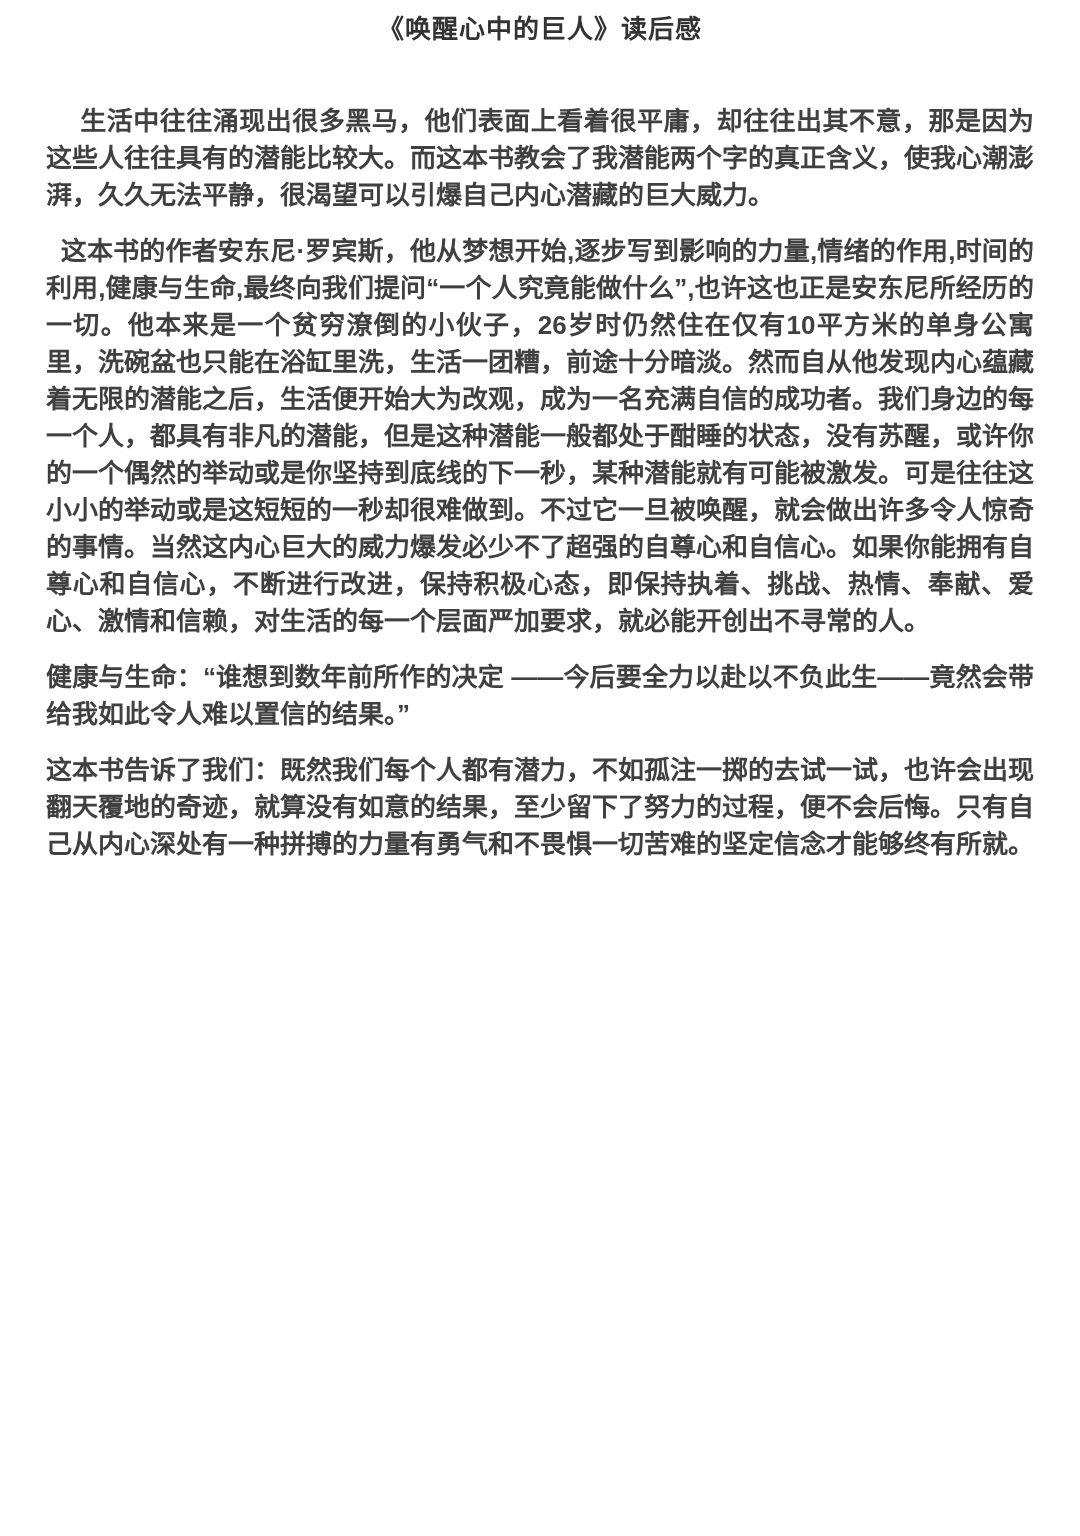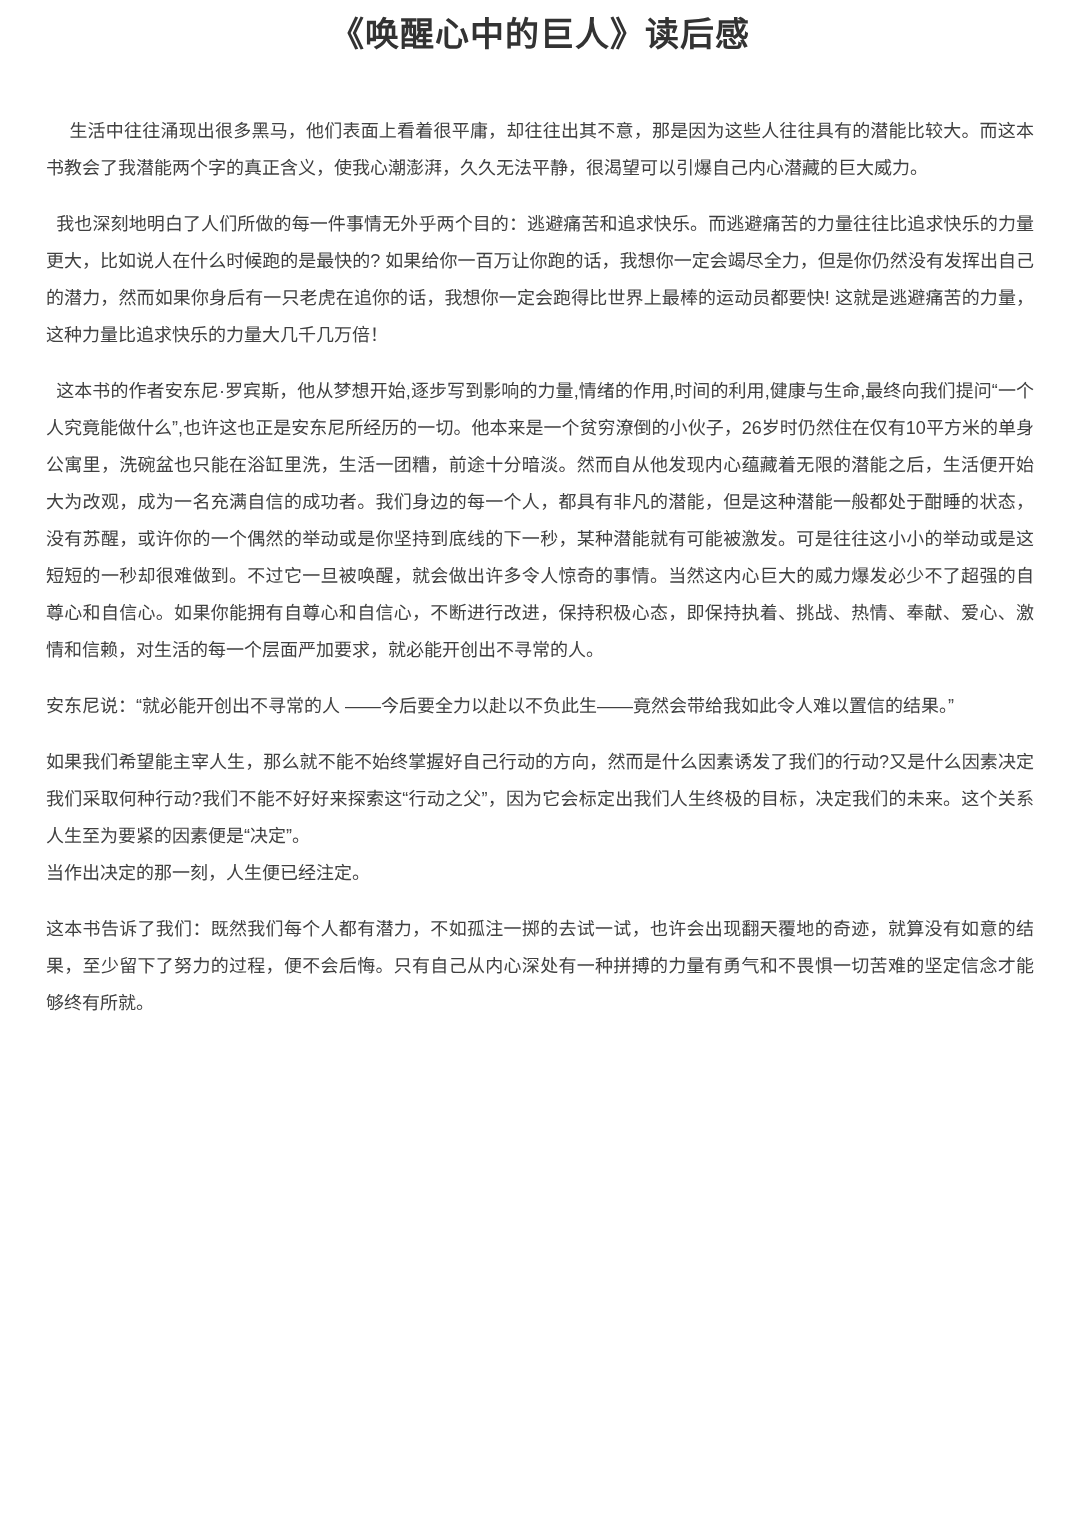--- a/index.html
+++ b/index.html
@@ -12,47 +12,44 @@
     width: 1080px;
     min-height: 1536px;
     margin: 0 auto;
     background: var(--bg, #ffffff);
     padding: 14px 46px 10px 46px;
     font-family: "Liberation Sans", "DejaVu Sans", sans-serif;
     color: var(--text, #404040);
   }
   .doc-title {
     margin: 0 0 58px 0;
-    font-size: 34px;
+    font-size: 26px;
     line-height: 1.2;
     font-weight: 700;
     text-align: center;
     letter-spacing: 1px;
     color: var(--title, #333333);
   }
   .para {
     margin: 0 0 19px 0;
-    font-size: 18px;
+    font-size: 26px;
     line-height: 37px;
     text-align: justify;
     white-space: pre-wrap;
     word-break: break-all;
     overflow-wrap: anywhere;
-    font-weight: 400;
+    font-weight: 700;
   }
   .para:last-child {
     margin-bottom: 0;
   }
 </style>
 </head>
 <body>
 
 <main class="doc">
   <h1 class="doc-title">《唤醒心中的巨人》读后感</h1>
 
   <p class="para">　 生活中往往涌现出很多黑马，他们表面上看着很平庸，却往往出其不意，那是因为这些人往往具有的潜能比较大。而这本书教会了我潜能两个字的真正含义，使我心潮澎湃，久久无法平静，很渴望可以引爆自己内心潜藏的巨大威力。</p>
-  <p class="para">  我也深刻地明白了人们所做的每一件事情无外乎两个目的：逃避痛苦和追求快乐。而逃避痛苦的力量往往比追求快乐的力量更大，比如说人在什么时候跑的是最快的? 如果给你一百万让你跑的话，我想你一定会竭尽全力，但是你仍然没有发挥出自己的潜力，然而如果你身后有一只老虎在追你的话，我想你一定会跑得比世界上最棒的运动员都要快! 这就是逃避痛苦的力量，这种力量比追求快乐的力量大几千几万倍！</p>
   <p class="para">  这本书的作者安东尼·罗宾斯，他从梦想开始,逐步写到影响的力量,情绪的作用,时间的利用,健康与生命,最终向我们提问“一个人究竟能做什么”,也许这也正是安东尼所经历的一切。他本来是一个贫穷潦倒的小伙子，26岁时仍然住在仅有10平方米的单身公寓里，洗碗盆也只能在浴缸里洗，生活一团糟，前途十分暗淡。然而自从他发现内心蕴藏着无限的潜能之后，生活便开始大为改观，成为一名充满自信的成功者。我们身边的每一个人，都具有非凡的潜能，但是这种潜能一般都处于酣睡的状态，没有苏醒，或许你的一个偶然的举动或是你坚持到底线的下一秒，某种潜能就有可能被激发。可是往往这小小的举动或是这短短的一秒却很难做到。不过它一旦被唤醒，就会做出许多令人惊奇的事情。当然这内心巨大的威力爆发必少不了超强的自尊心和自信心。如果你能拥有自尊心和自信心，不断进行改进，保持积极心态，即保持执着、挑战、热情、奉献、爱心、激情和信赖，对生活的每一个层面严加要求，就必能开创出不寻常的人。</p>
-  <p class="para">安东尼说：“就必能开创出不寻常的人 ——今后要全力以赴以不负此生——竟然会带给我如此令人难以置信的结果。”</p>
-  <p class="para">如果我们希望能主宰人生，那么就不能不始终掌握好自己行动的方向，然而是什么因素诱发了我们的行动?又是什么因素决定我们采取何种行动?我们不能不好好来探索这“行动之父”，因为它会标定出我们人生终极的目标，决定我们的未来。这个关系人生至为要紧的因素便是“决定”。
-当作出决定的那一刻，人生便已经注定。</p>
+  <p class="para">健康与生命：“谁想到数年前所作的决定 ——今后要全力以赴以不负此生——竟然会带给我如此令人难以置信的结果。”</p>
   <p class="para">这本书告诉了我们：既然我们每个人都有潜力，不如孤注一掷的去试一试，也许会出现翻天覆地的奇迹，就算没有如意的结果，至少留下了努力的过程，便不会后悔。只有自己从内心深处有一种拼搏的力量有勇气和不畏惧一切苦难的坚定信念才能够终有所就。</p>
 </main>
 
 </body></html>

